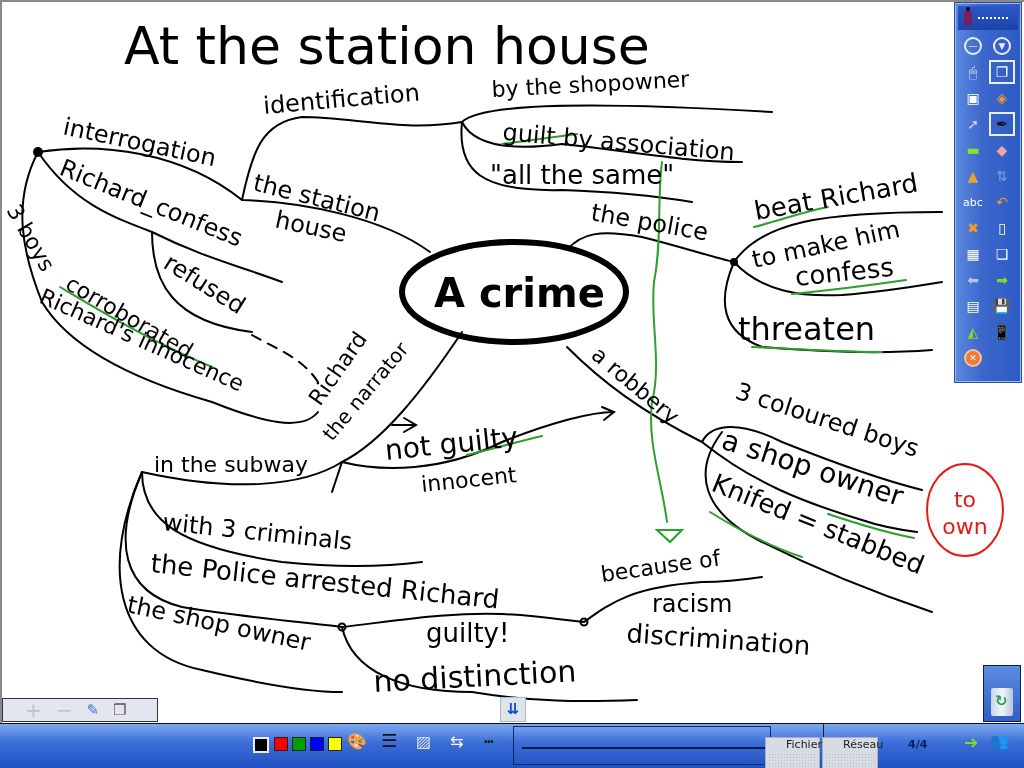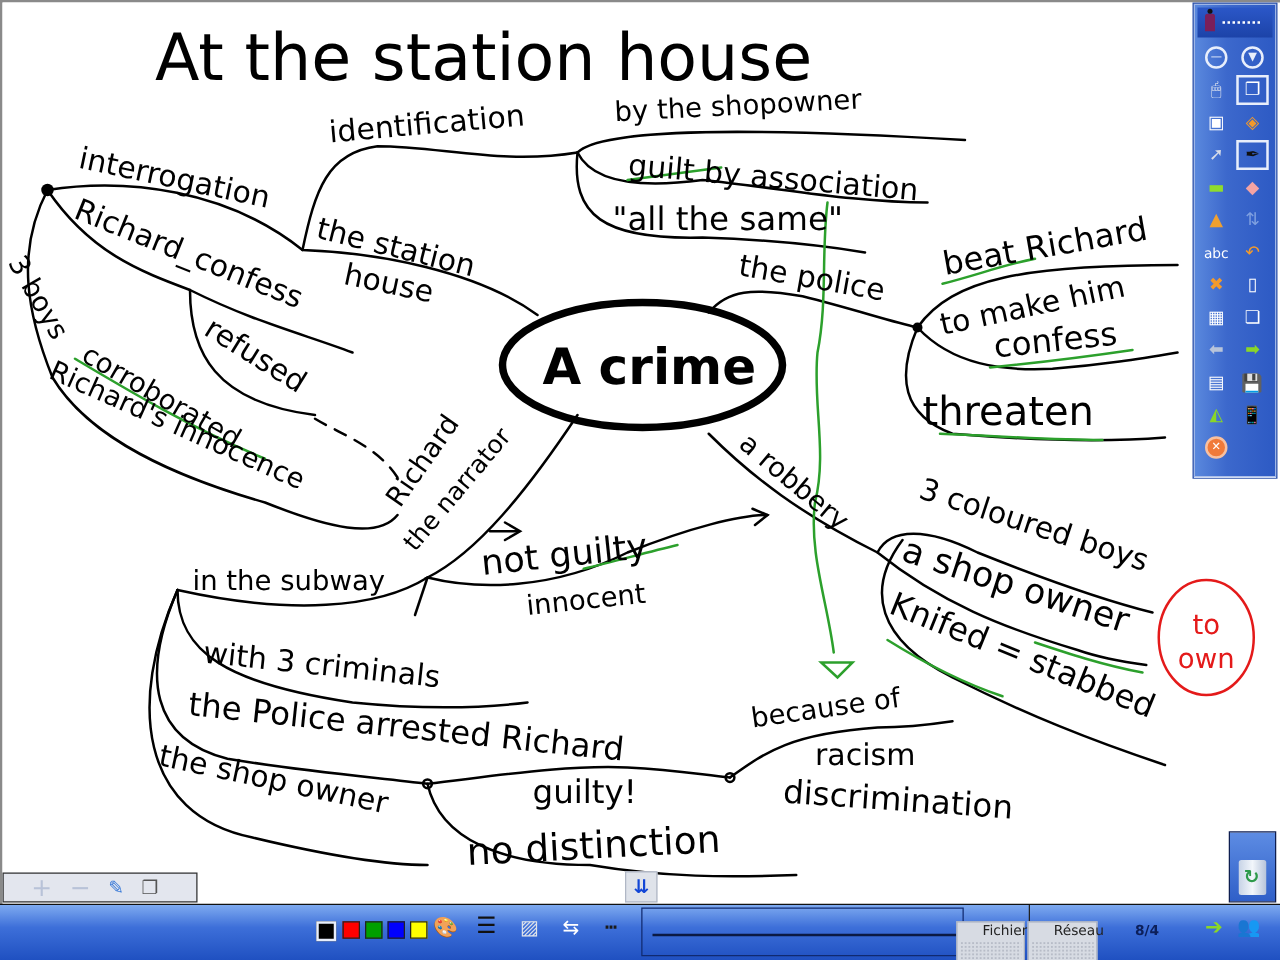--- a/index.html
+++ b/index.html
@@ -258,16 +258,16 @@
     </div>
   <div class="tabbtn" style="left:765px;width:55px">
       <span class="lbl">Fichiers</span>
       <span class="dots"></span>
     </div>
   <div class="divider"></div>
   <div class="tabbtn" style="left:822px;width:56px">
       <span class="lbl">Réseau</span>
       <span class="dots"></span>
     </div>
-  <span class="pagenum">8/4</span>
+  <span class="pagenum">4/4</span>
   <span class="next-arrow">➔</span>
   <span class="users-icon">👥</span>
 </div>
 
 </body></html>

